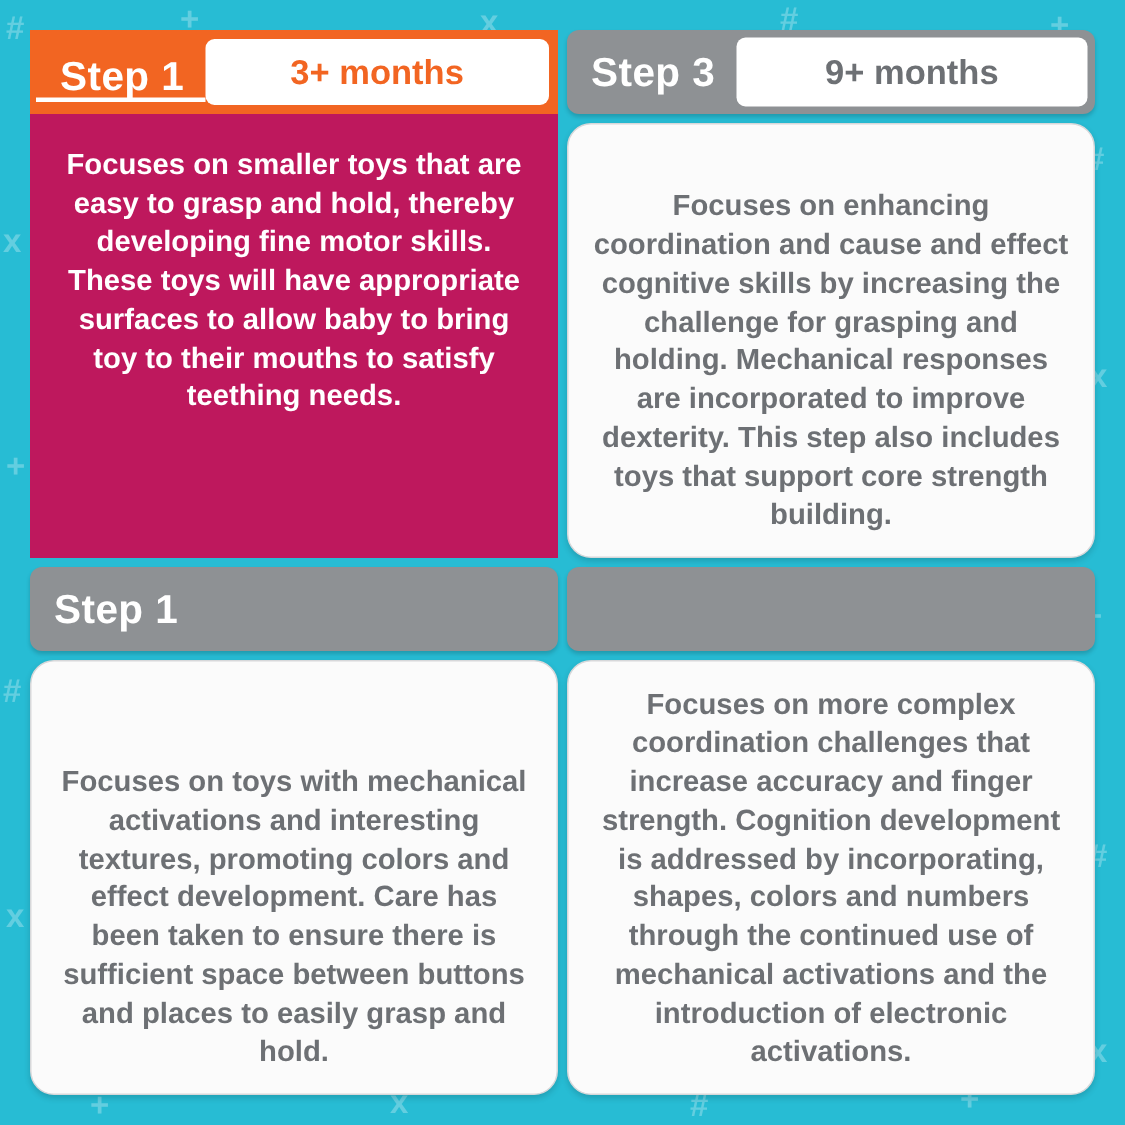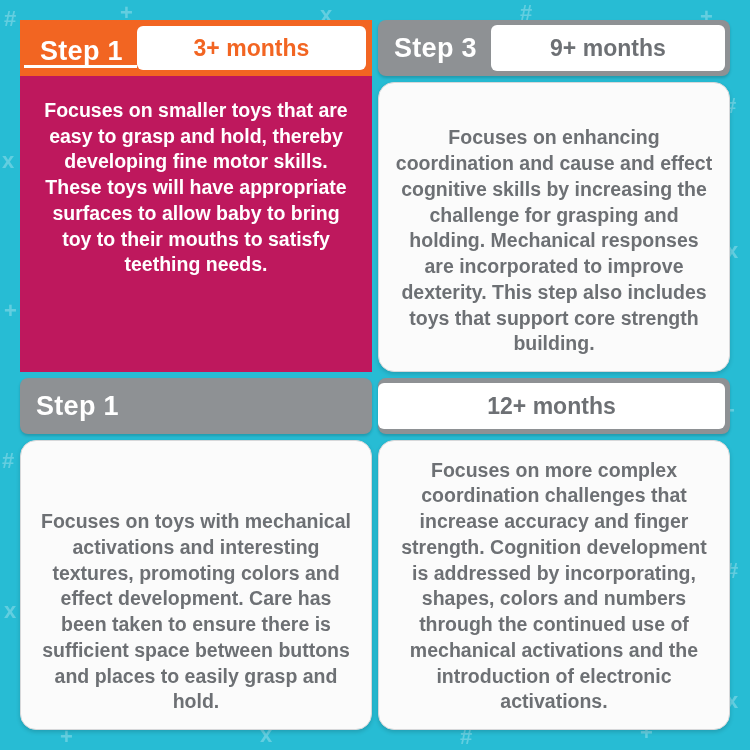--- a/index.html
+++ b/index.html
@@ -216,21 +216,20 @@
       <div class="card-header">
         <div class="step-label">Step 1</div>
       </div>
       <div class="card-body">
         <p>Focuses on toys with mechanical activations and interesting textures, promoting colors and effect development. Care has been taken to ensure there is sufficient space between buttons and places to easily grasp and hold.</p>
       </div>
     </div>
 
     <div class="card plain">
       <div class="card-header">
-        <div class="age-label">12+ months</div>
       </div>
       <div class="card-body">
         <p>Focuses on more complex coordination challenges that increase accuracy and finger strength. Cognition development is addressed by incorporating, shapes, colors and numbers through the continued use of mechanical activations and the introduction of electronic activations.</p>
       </div>
     </div>
 
   </div>
 </div>
 
 </body></html>

